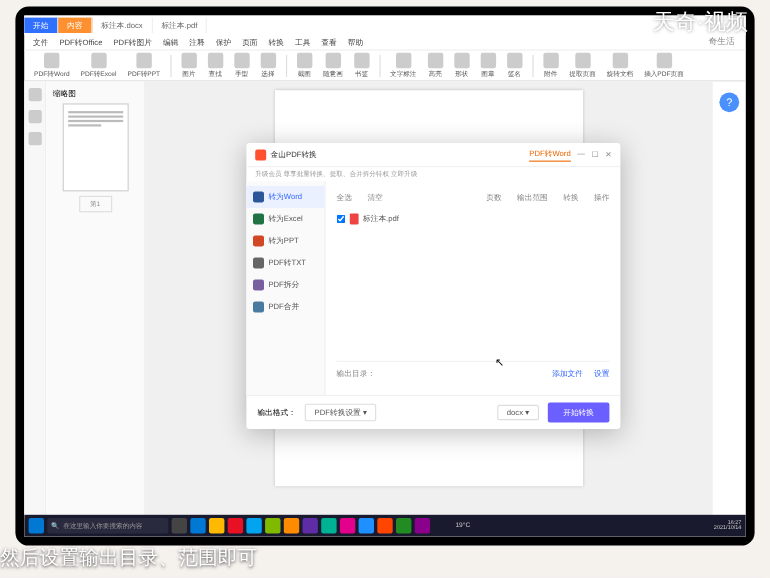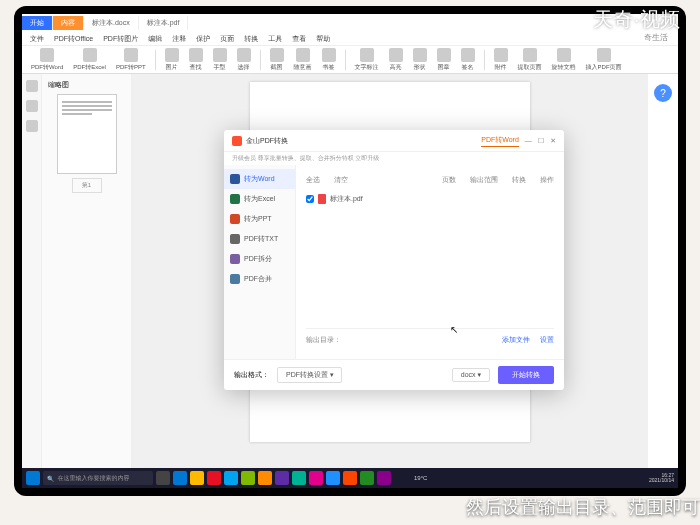--- a/index.html
+++ b/index.html
@@ -50,21 +50,21 @@
 .dselect{border:1px solid #ddd;padding:2px 8px;font-size:7px;color:#555;border-radius:2px}
 .dbtn{padding:4px 14px;border-radius:2px;font-size:7px}
 .dbtn.primary{background:#6b5fff;color:#fff}
 .cursor{position:absolute;left:428px;top:310px;font-size:10px;color:#000}
 .taskbar{position:absolute;bottom:0;left:0;right:0;height:20px;background:#1a1a2e;display:flex;align-items:center;padding:0 4px;gap:3px}
 .taskbar .tic{width:14px;height:14px;border-radius:2px}
 .tsearch{width:110px;height:14px;background:#2a2a3e;border-radius:2px;color:#999;font-size:6px;display:flex;align-items:center;padding:0 4px;gap:3px}
 .ttime{margin-left:auto;color:#ccc;font-size:5px;text-align:right;line-height:1.1}
 .watermark{position:absolute;right:20px;top:6px;color:#fff;font-size:20px;font-weight:500;text-shadow:0 0 3px rgba(0,0,0,.5)}
 .wmlogo{position:absolute;right:32px;top:32px;font-size:8px;color:#888}
-.subtitle{position:absolute;bottom:6px;left:0;right:0;text-align:right;color:#fff;font-size:18px;font-weight:500;text-shadow:0 1px 3px rgba(0,0,0,.8)}
+.subtitle{position:absolute;bottom:6px;left:0;right:0;text-align:left;color:#fff;font-size:18px;font-weight:500;text-shadow:0 1px 3px rgba(0,0,0,.8)}
 </style>
 </head>
 <body>
 
 <div class="frame">
 <div class="screen">
 
 <div class="titlebar">
   <div class="tab active">
           <span>开始</span>

